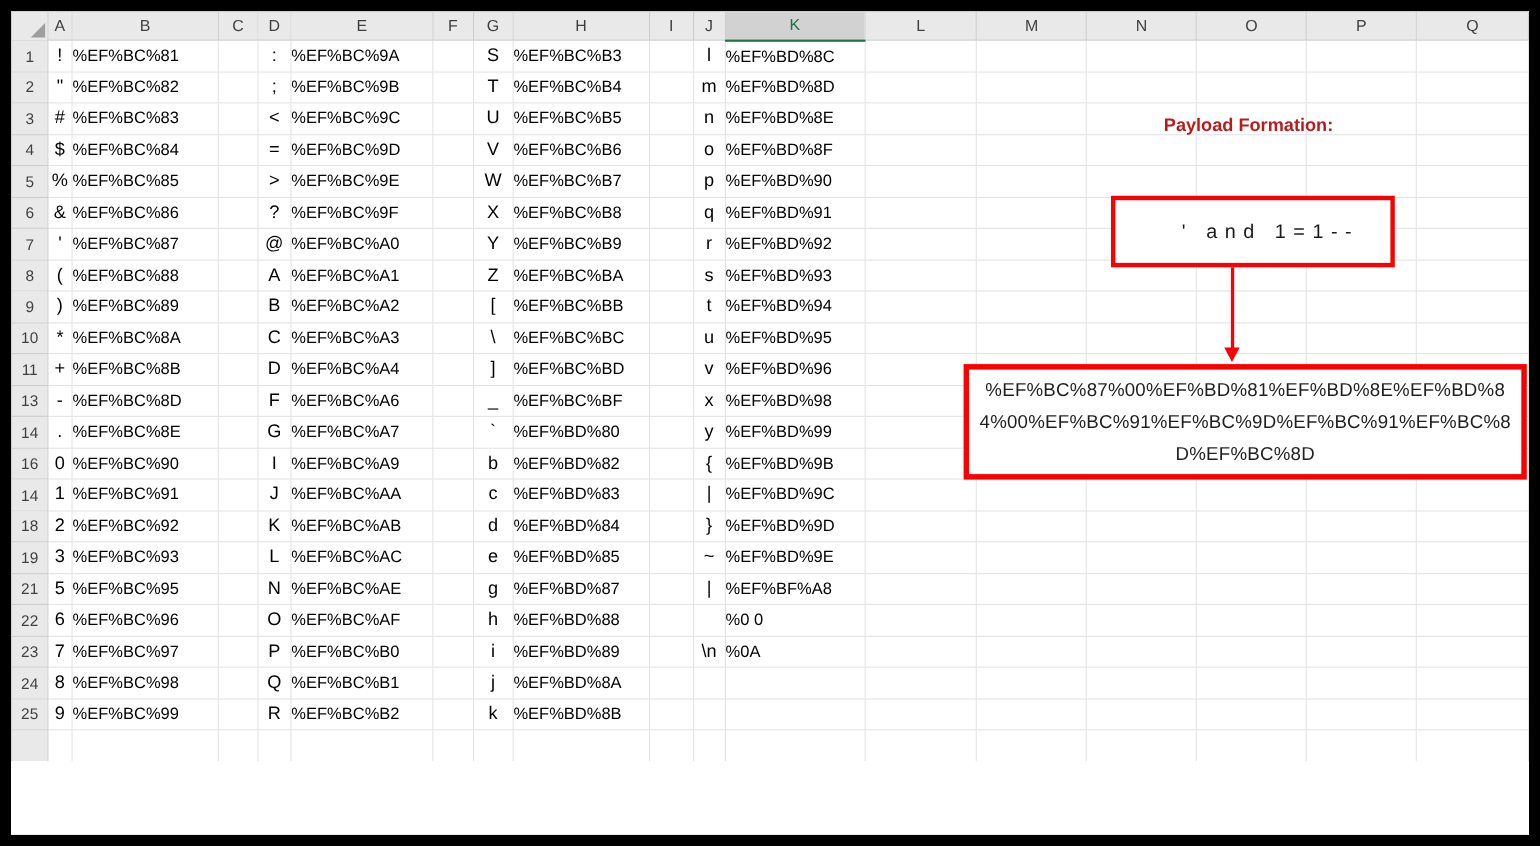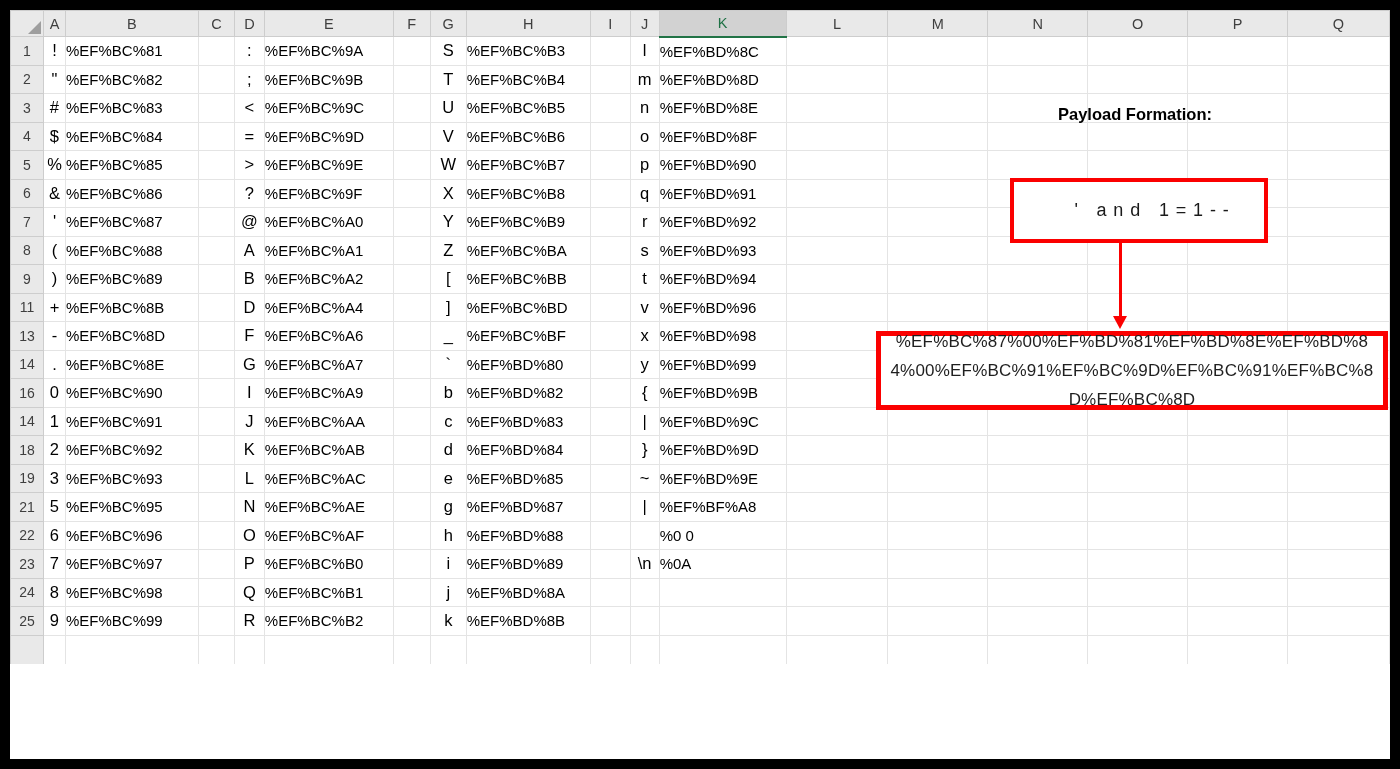--- a/index.html
+++ b/index.html
@@ -37,41 +37,41 @@
   }
   td.char { text-align:center; font-size:16.5px; color:#000; }
   td.code { text-align:left; font-size:15px; color:#000; padding-left:4px; }
   td.empty { background:#fff; }
   tr.partial { height:10px; }
   tr.partial th, tr.partial td { border-bottom:none; }
 
   .overlay { position:absolute; left:0; top:0; width:100%; height:100%; pointer-events:none; }
   .payload-title {
     position:absolute; left:870px; top:95px; width:510px;
-    text-align:center; font-weight:700; font-size:16.5px; color:#000000;
+    text-align:center; font-weight:700; font-size:16.5px; color:#b91c1c;
   }
   .source-box {
     position:absolute; left:1000px; top:168px; width:258px; height:65px;
     border:4px solid #fb0000; box-sizing:border-box; background:#fff;
     display:flex; align-items:center; justify-content:center;padding-left:32px;
   }
   .source-text {
     font-size:18px; color:#1a1a1a; letter-spacing:0.38em; white-space:pre;
   }
   .arrow-line {
     position:absolute; left:1109px; top:233px; width:3px; height:74px;
     background:#fb0000;
   }
   .arrow-head {
     position:absolute; left:1103px; top:306px;
     border-style:solid; border-width:13px 7.5px 0 7.5px;
     border-color:#fb0000 transparent transparent transparent;
   }
   .encoded-box {
-    position:absolute; left:866px; top:321px; width:512px; height:79px;
+    position:absolute; left:866px; top:321px; width:512px; height:105px;
     border:5px solid #fb0000; box-sizing:border-box; background:#fff;
     display:flex; align-items:center; justify-content:center;
   }
   .encoded-text {
     width:98%; font-size:17px; line-height:29px; color:#1f1f1f;
     text-align:center; word-break:break-all; letter-spacing:0.2px;
   }
 </style>
 </head>
 <body>
@@ -297,20 +297,40 @@
             <td class="char">t</td>
             <td class="code">%EF%BD%94</td>
             <td class="empty"></td>
             <td class="empty"></td>
             <td class="empty"></td>
             <td class="empty"></td>
             <td class="empty"></td>
             <td class="empty"></td>
           </tr>
           <tr>
+            <th class="rowhead">10</th>
+            <td class="char">*</td>
+            <td class="code">%EF%BC%8A</td>
+            <td class="empty"></td>
+            <td class="char">C</td>
+            <td class="code">%EF%BC%A3</td>
+            <td class="empty"></td>
+            <td class="char">\</td>
+            <td class="code">%EF%BC%BC</td>
+            <td class="empty"></td>
+            <td class="char">u</td>
+            <td class="code">%EF%BD%95</td>
+            <td class="empty"></td>
+            <td class="empty"></td>
+            <td class="empty"></td>
+            <td class="empty"></td>
+            <td class="empty"></td>
+            <td class="empty"></td>
+          </tr>
+          <tr>
             <th class="rowhead">11</th>
             <td class="char">+</td>
             <td class="code">%EF%BC%8B</td>
             <td class="empty"></td>
             <td class="char">D</td>
             <td class="code">%EF%BC%A4</td>
             <td class="empty"></td>
             <td class="char">]</td>
             <td class="code">%EF%BC%BD</td>
             <td class="empty"></td>

